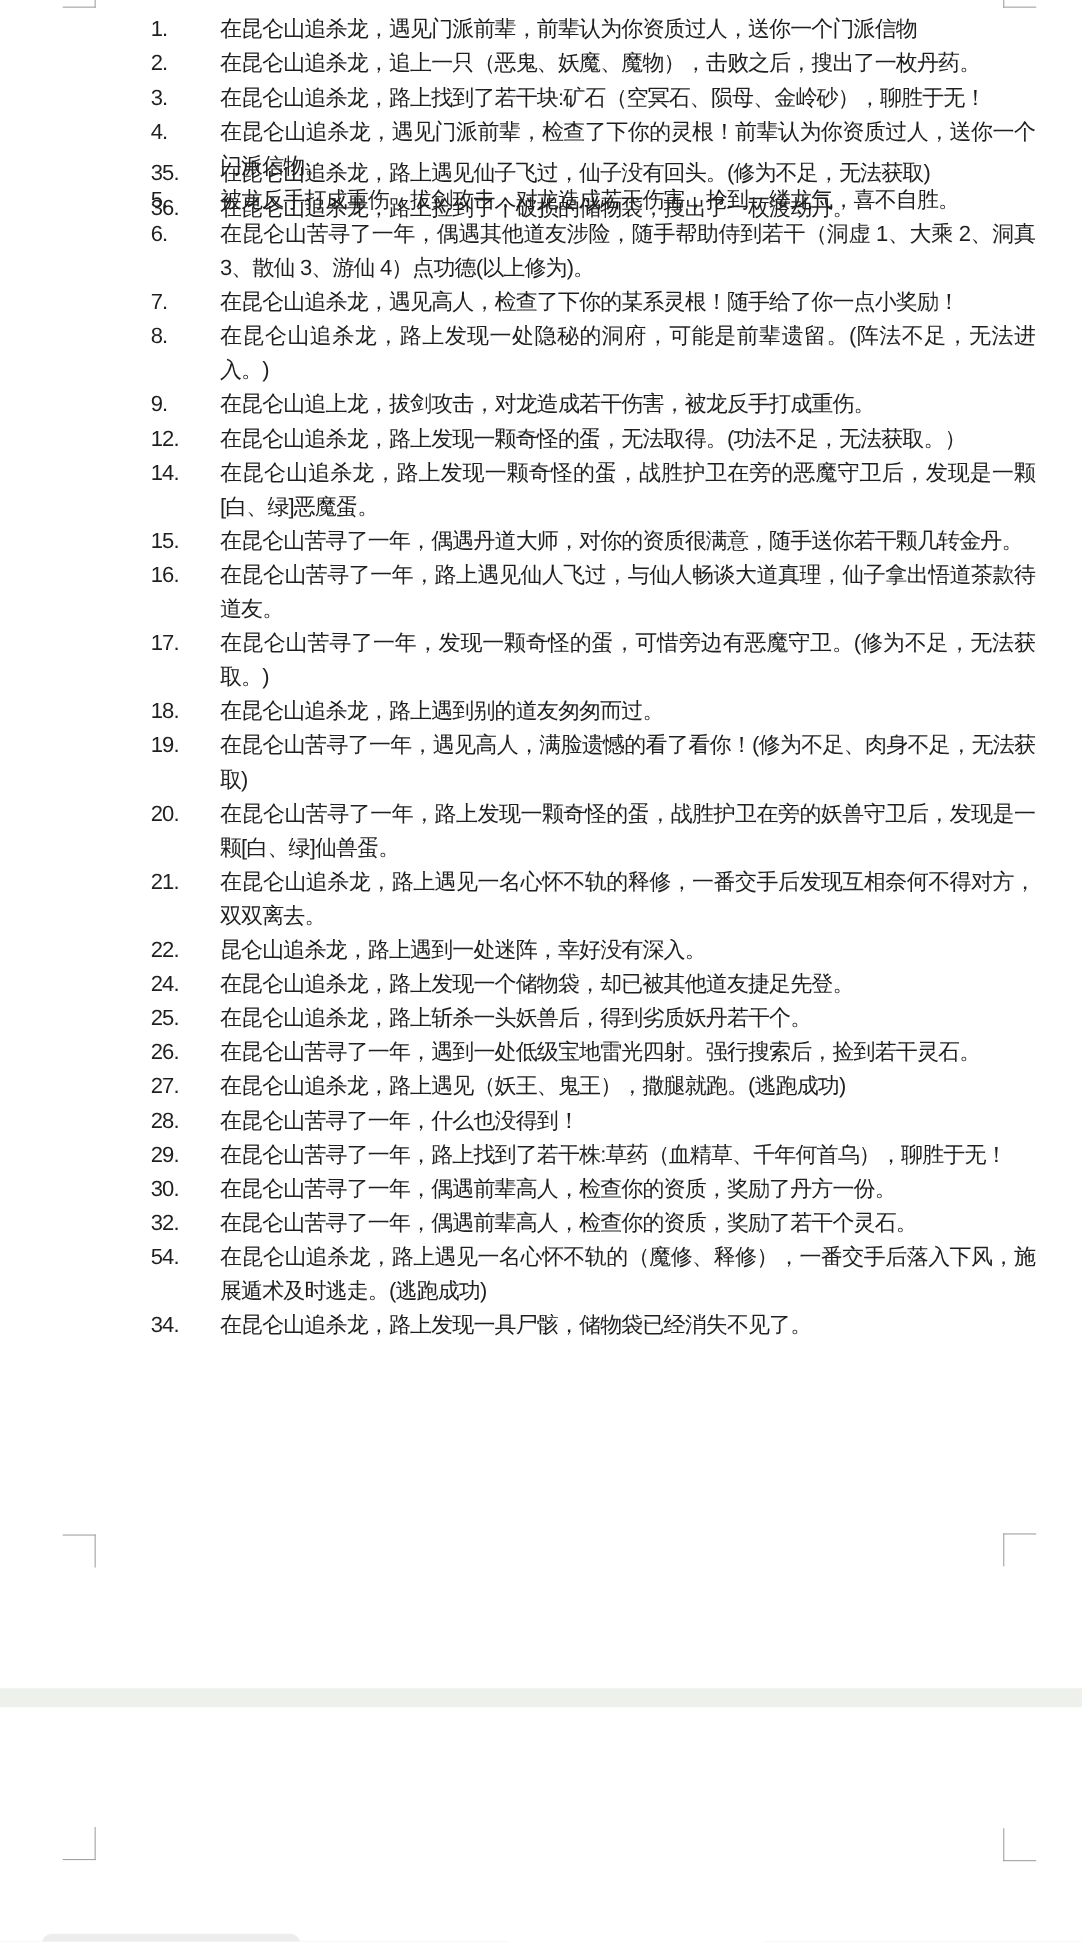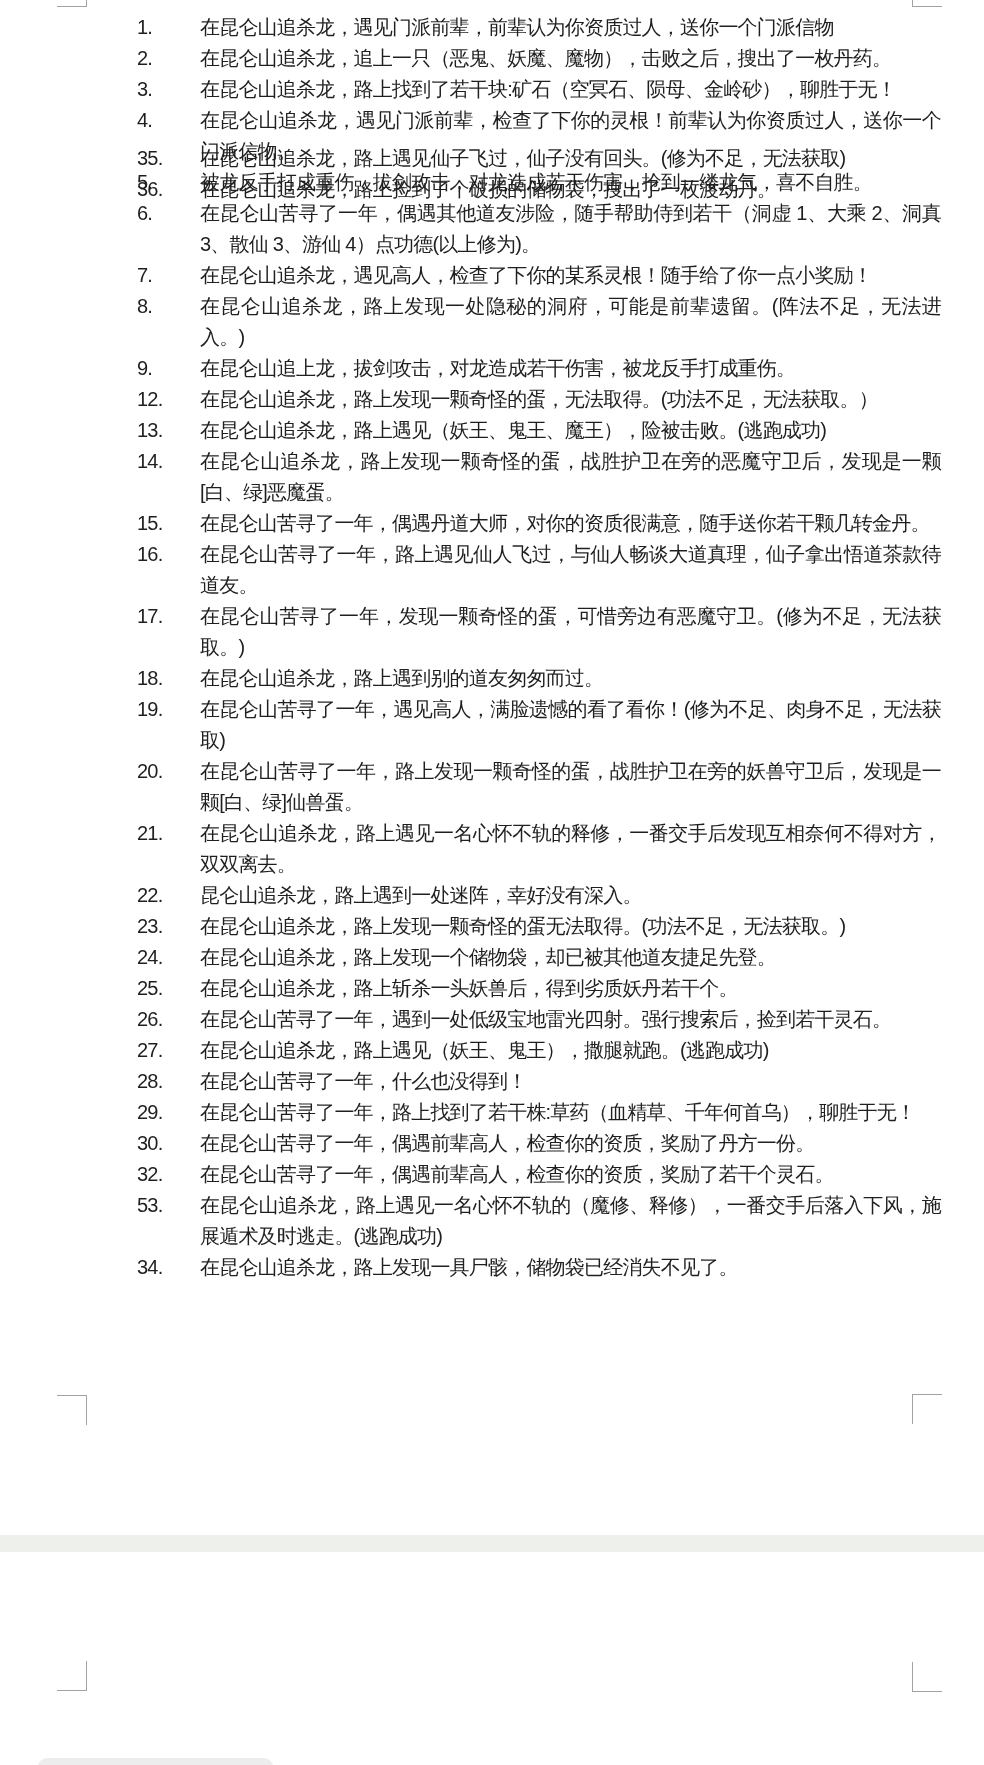--- a/index.html
+++ b/index.html
@@ -98,24 +98,20 @@
     <span class="txt">在昆仑山追上龙，拔剑攻击，对龙造成若干伤害，被龙反手打成重伤。</span>
   </div>
 
 
 
   <div class="row">
     <span class="num">12.</span>
     <span class="txt">在昆仑山追杀龙，路上发现一颗奇怪的蛋，无法取得。(功法不足，无法获取。）</span>
   </div>
 
-  <div class="row">
-    <span class="num">13.</span>
-    <span class="txt">在昆仑山追杀龙，路上遇见（妖王、鬼王、魔王），险被击败。(逃跑成功)</span>
-  </div>
 
   <div class="row">
     <span class="num">14.</span>
     <span class="txt">在昆仑山追杀龙，路上发现一颗奇怪的蛋，战胜护卫在旁的恶魔守卫后，发现是一颗 [白、绿]恶魔蛋。</span>
   </div>
 
   <div class="row">
     <span class="num">15.</span>
     <span class="txt">在昆仑山苦寻了一年，偶遇丹道大师，对你的资质很满意，随手送你若干颗几转金丹。</span>
   </div>
@@ -148,24 +144,20 @@
   <div class="row">
     <span class="num">21.</span>
     <span class="txt">在昆仑山追杀龙，路上遇见一名心怀不轨的释修，一番交手后发现互相奈何不得对方，双双离去。</span>
   </div>
 
   <div class="row">
     <span class="num">22.</span>
     <span class="txt">昆仑山追杀龙，路上遇到一处迷阵，幸好没有深入。</span>
   </div>
 
-  <div class="row">
-    <span class="num">23.</span>
-    <span class="txt">在昆仑山追杀龙，路上发现一颗奇怪的蛋无法取得。(功法不足，无法获取。)</span>
-  </div>
 
   <div class="row">
     <span class="num">24.</span>
     <span class="txt">在昆仑山追杀龙，路上发现一个储物袋，却已被其他道友捷足先登。</span>
   </div>
 
   <div class="row">
     <span class="num">25.</span>
     <span class="txt">在昆仑山追杀龙，路上斩杀一头妖兽后，得到劣质妖丹若干个。</span>
   </div>
@@ -195,21 +187,21 @@
     <span class="txt">在昆仑山苦寻了一年，偶遇前辈高人，检查你的资质，奖励了丹方一份。</span>
   </div>
 
 
   <div class="row">
     <span class="num">32.</span>
     <span class="txt">在昆仑山苦寻了一年，偶遇前辈高人，检查你的资质，奖励了若干个灵石。</span>
   </div>
 
   <div class="row">
-    <span class="num">53.</span>
+    <span class="num">54.</span>
     <span class="txt">在昆仑山追杀龙，路上遇见一名心怀不轨的（魔修、释修），一番交手后落入下风，施展遁术及时逃走。(逃跑成功)</span>
   </div>
 
   <div class="row">
     <span class="num">34.</span>
     <span class="txt">在昆仑山追杀龙，路上发现一具尸骸，储物袋已经消失不见了。</span>
   </div>
 </div>
 <div class="item-list" id="list-page2">
   <div class="row">

